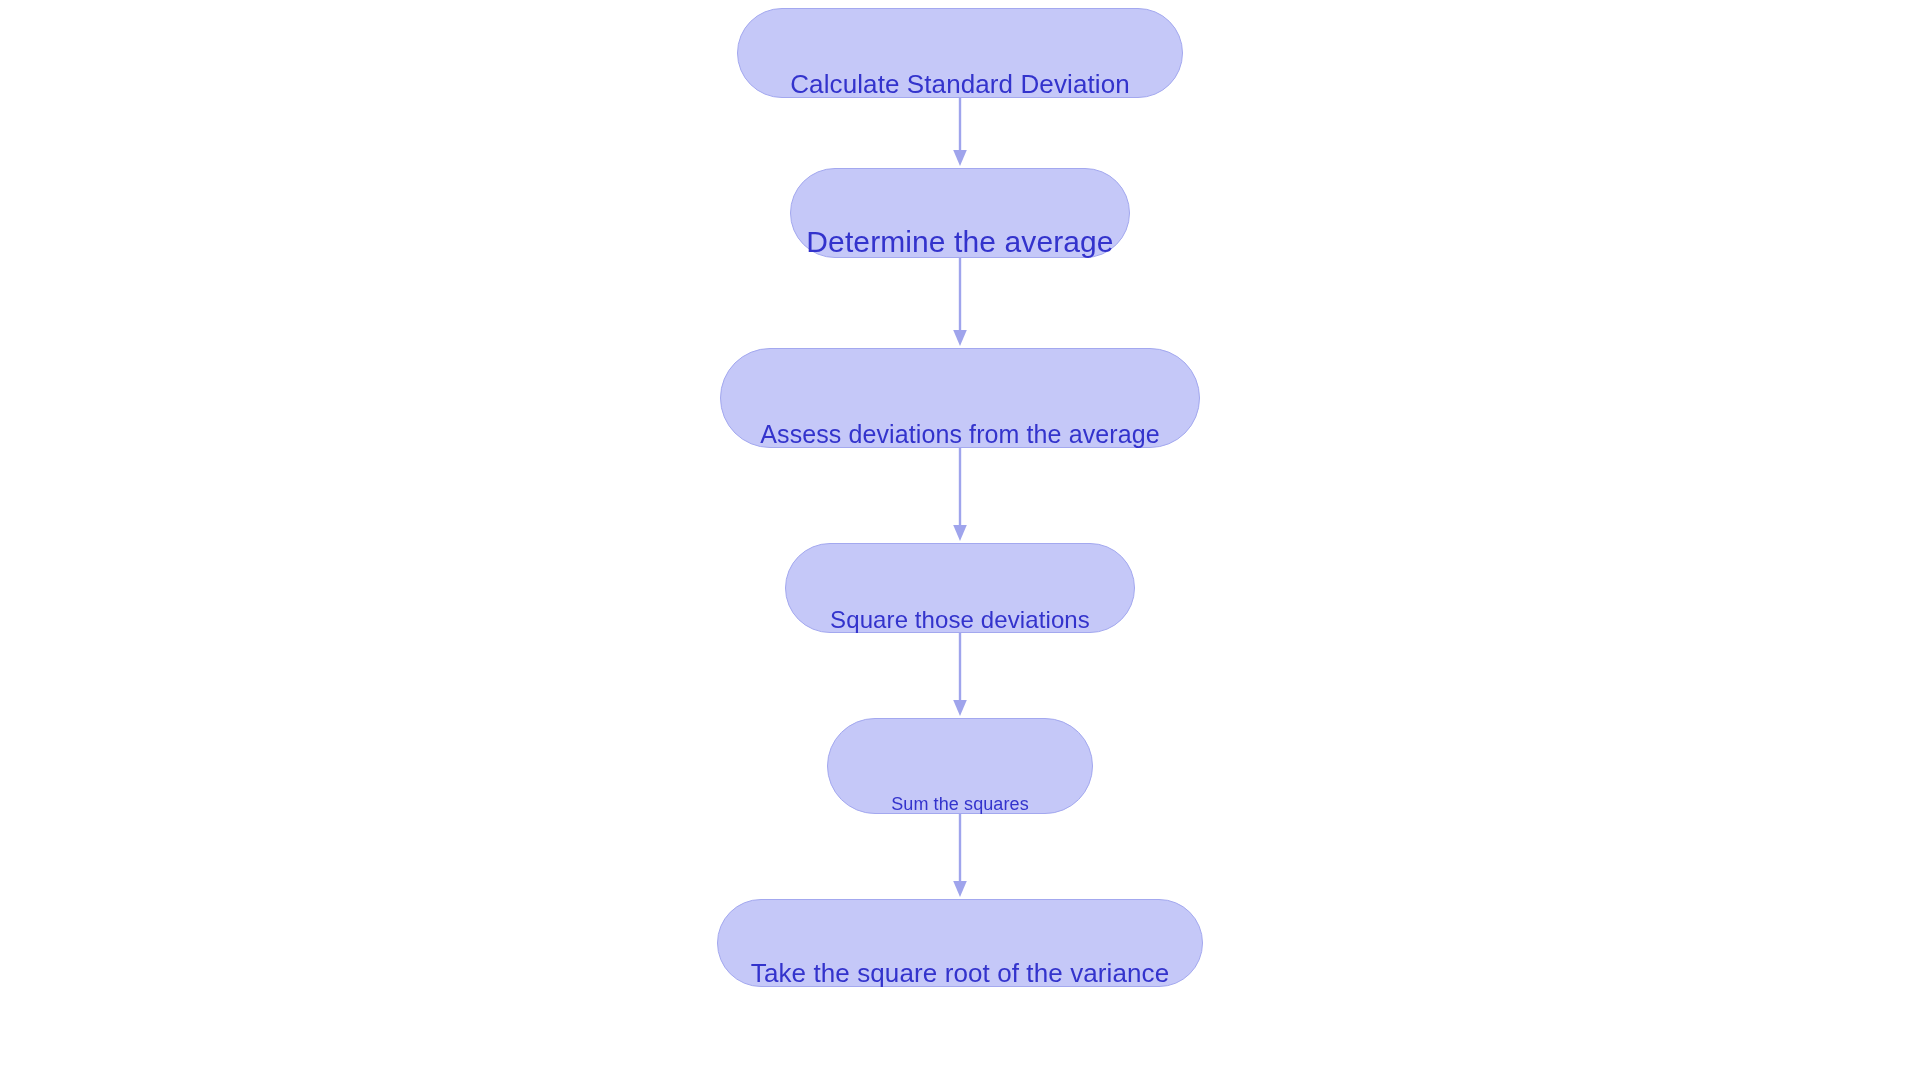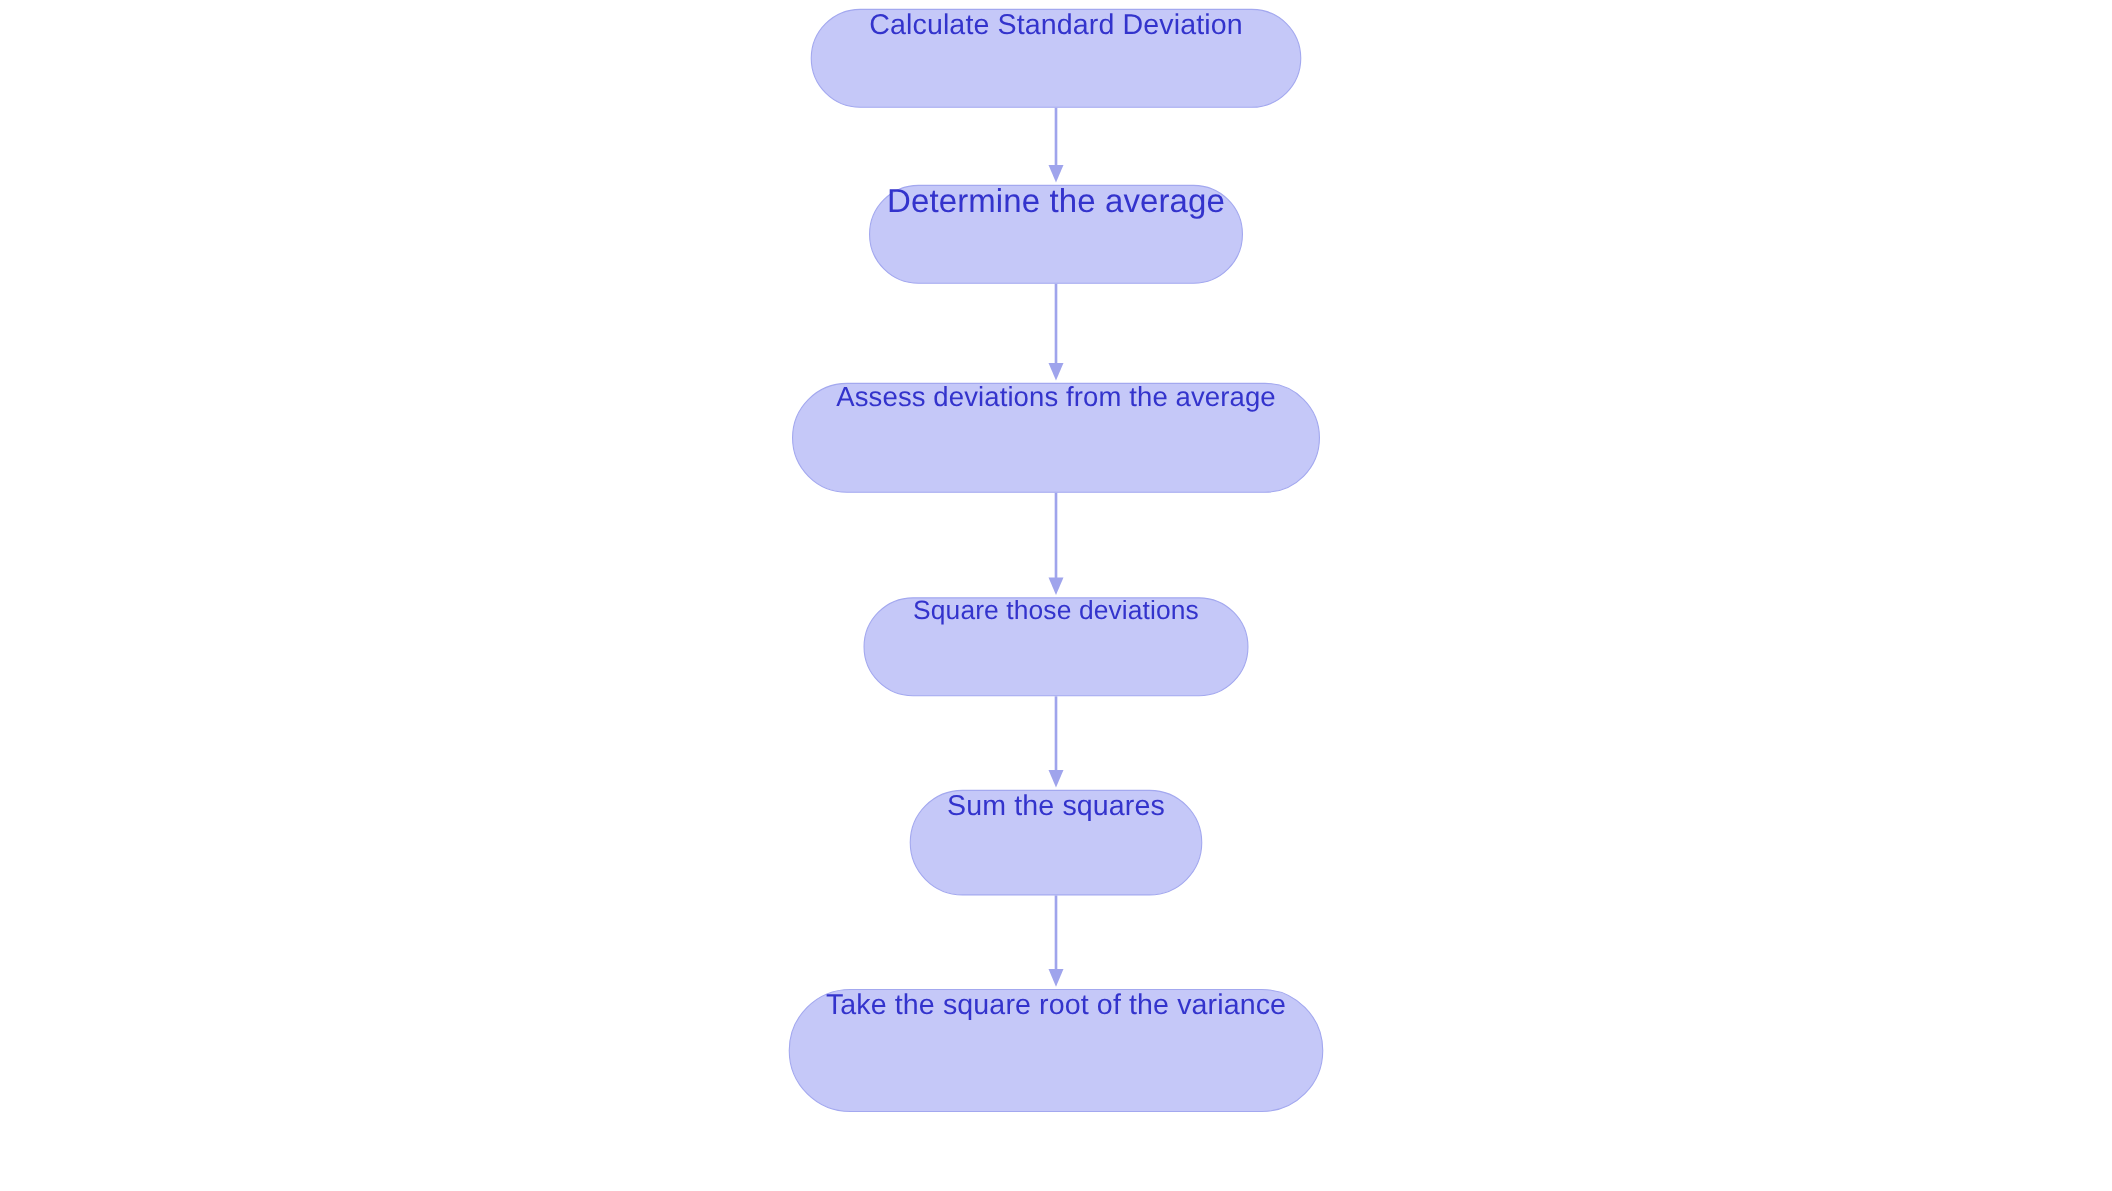--- a/index.html
+++ b/index.html
@@ -30,21 +30,21 @@
     height: 1083px;
     display: flex;
     flex-direction: column;
     align-items: center;
     justify-content: flex-start;
   }
 
   .node {
     box-sizing: border-box;
     display: flex;
-    align-items: flex-start;
+    align-items: flex-end;
     justify-content: center;
     background: #c5c8f8;
     border: 1px solid #a3a8ef;
     border-radius: 999px;
     color: #3333cc;
     font-family: "Liberation Sans", sans-serif;
     font-weight: 400;
     letter-spacing: 0.1px;
     white-space: nowrap;
     text-align: center;
@@ -55,22 +55,22 @@
     display: block;
     line-height: 1;
     padding: 0 34px;
   }
 
   
   .node-1 { width: 446px; height: 90px;  font-size: 26px; margin-top: 8px; }
   .node-2 { width: 340px; height: 90px;  font-size: 30px; }
   .node-3 { width: 480px; height: 100px; font-size: 25px; }
   .node-4 { width: 350px; height: 90px;  font-size: 24px; }
-  .node-5 { width: 266px; height: 96px;  font-size: 26px; }
-  .node-6 { width: 486px; height: 112px; font-size: 26px; }
+  .node-5 { width: 266px; height: 96px;  font-size: 18px; }
+  .node-6 { width: 486px; height: 88px; font-size: 26px; }
 
   .connector {
     position: relative;
     width: 40px;
     display: flex;
     align-items: center;
     justify-content: center;
     flex: none;
   }
   .connector svg {

